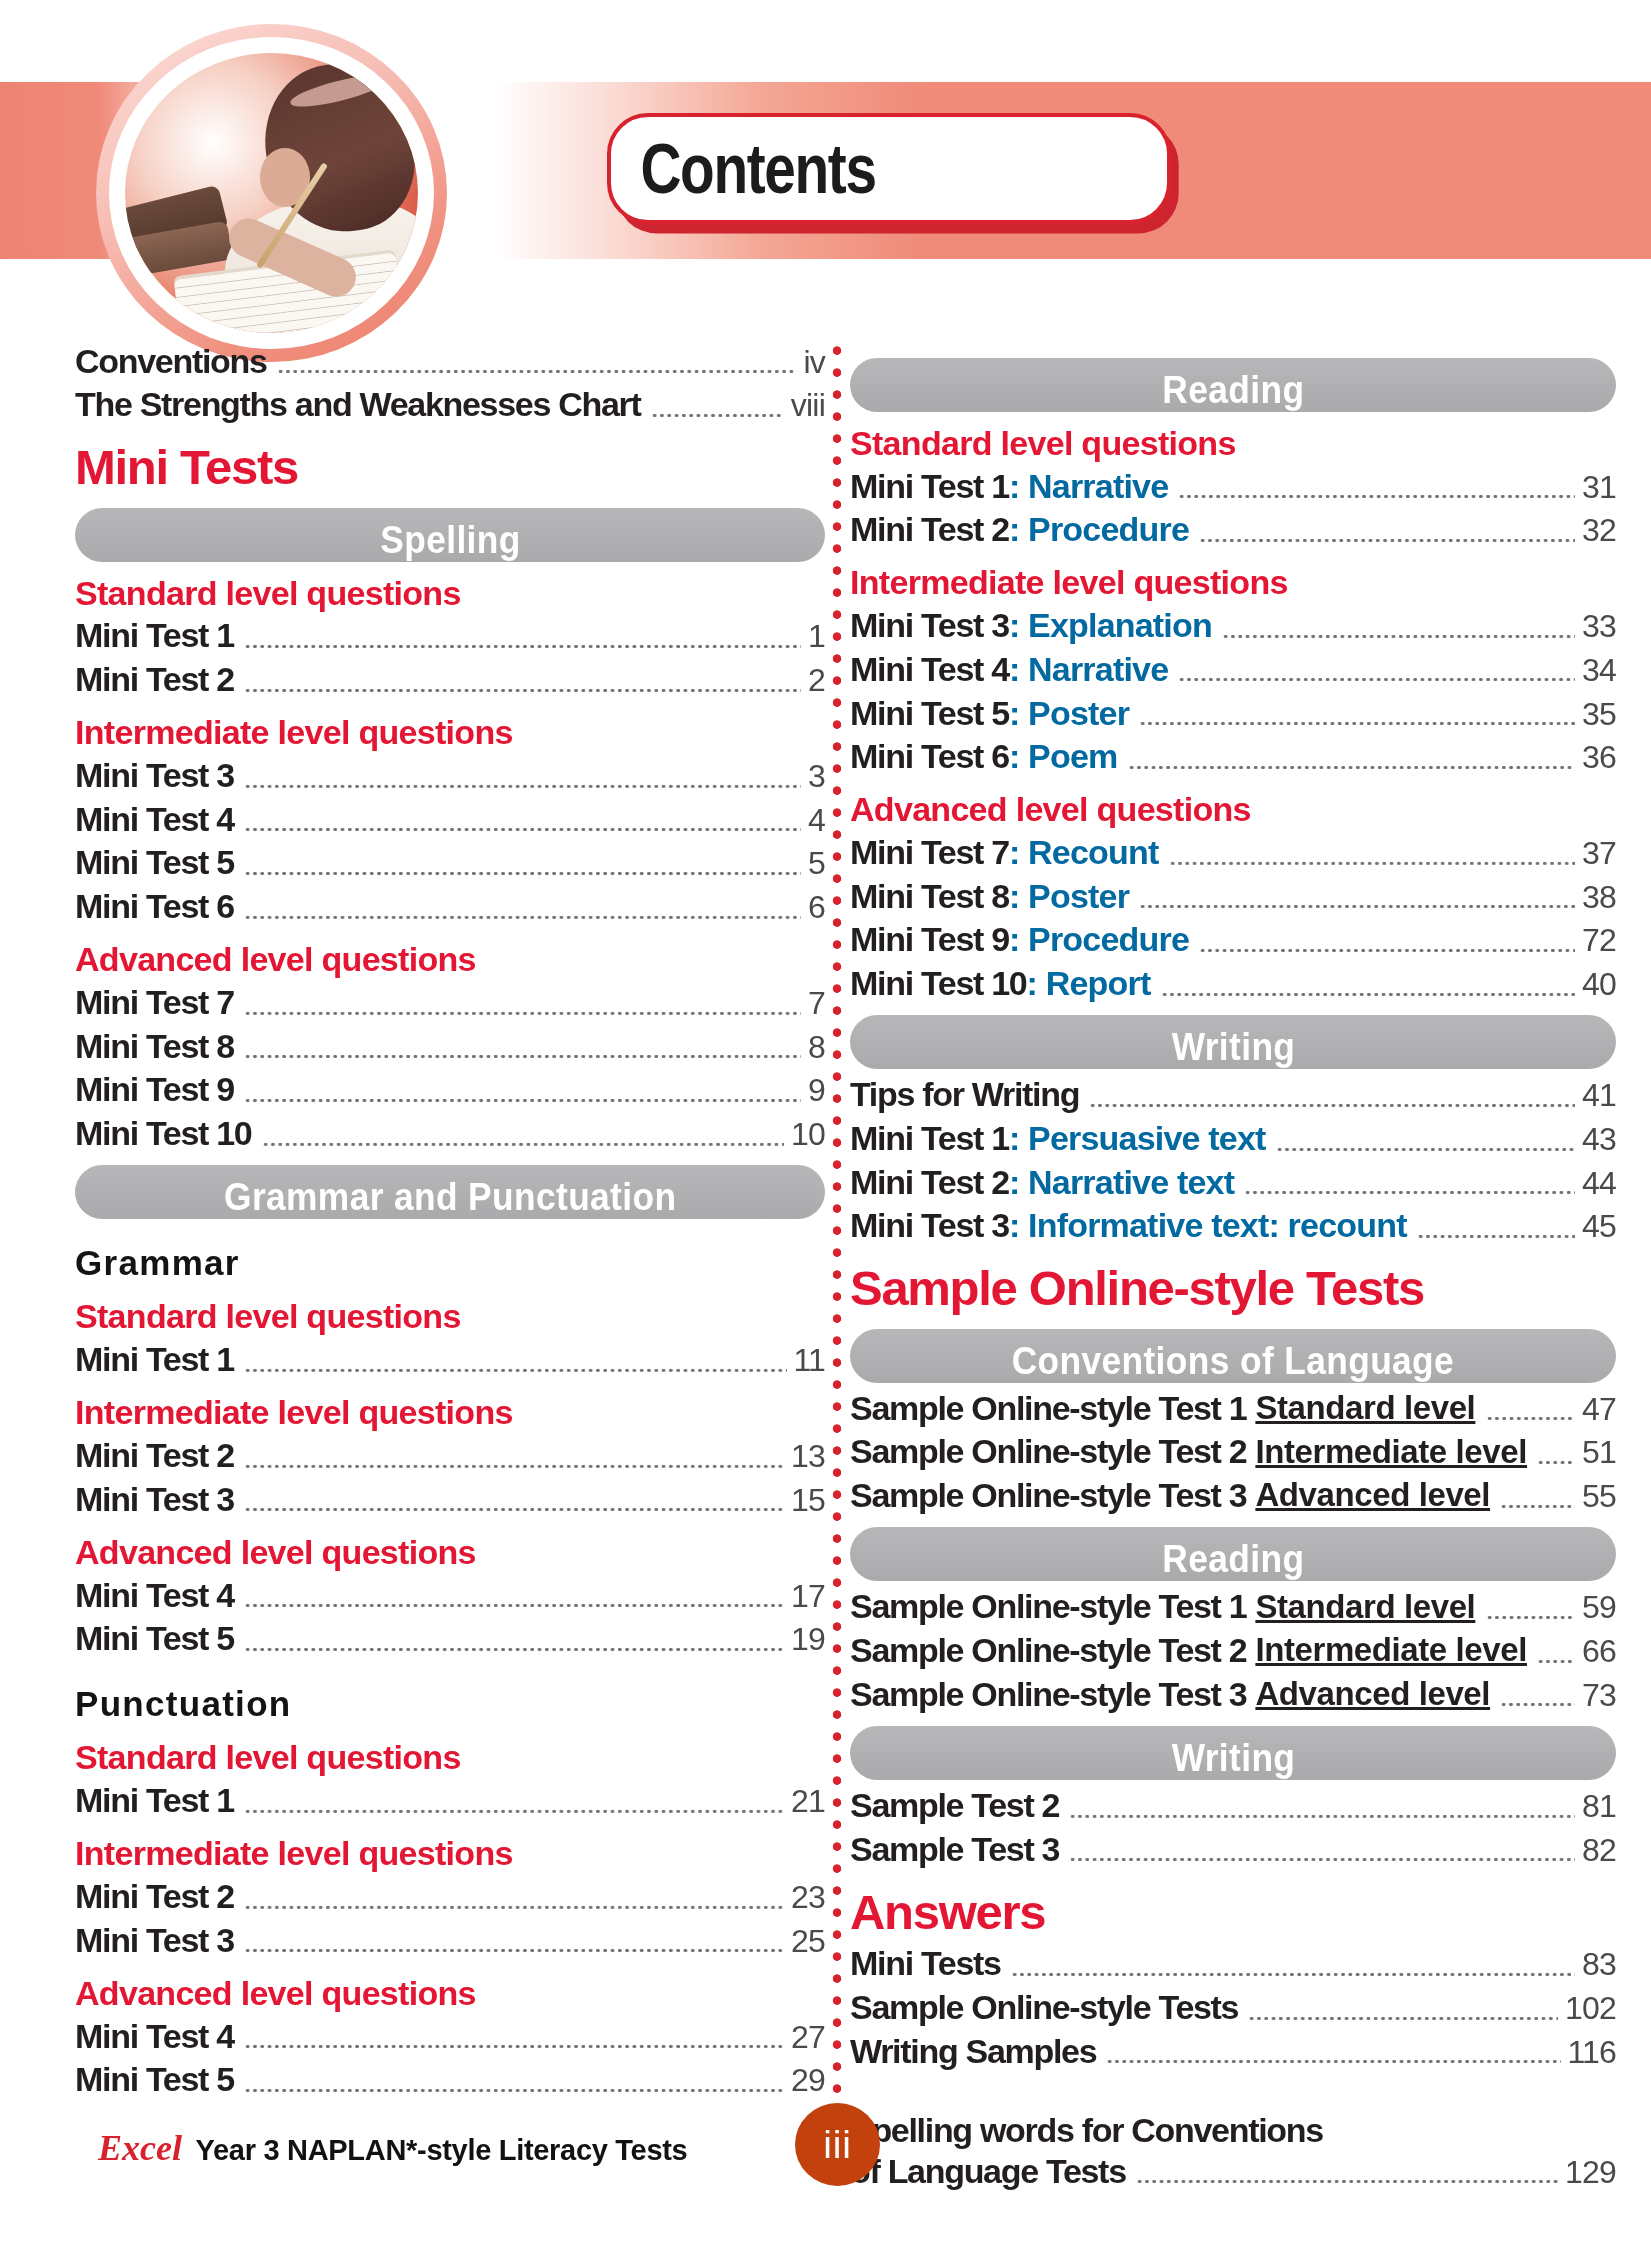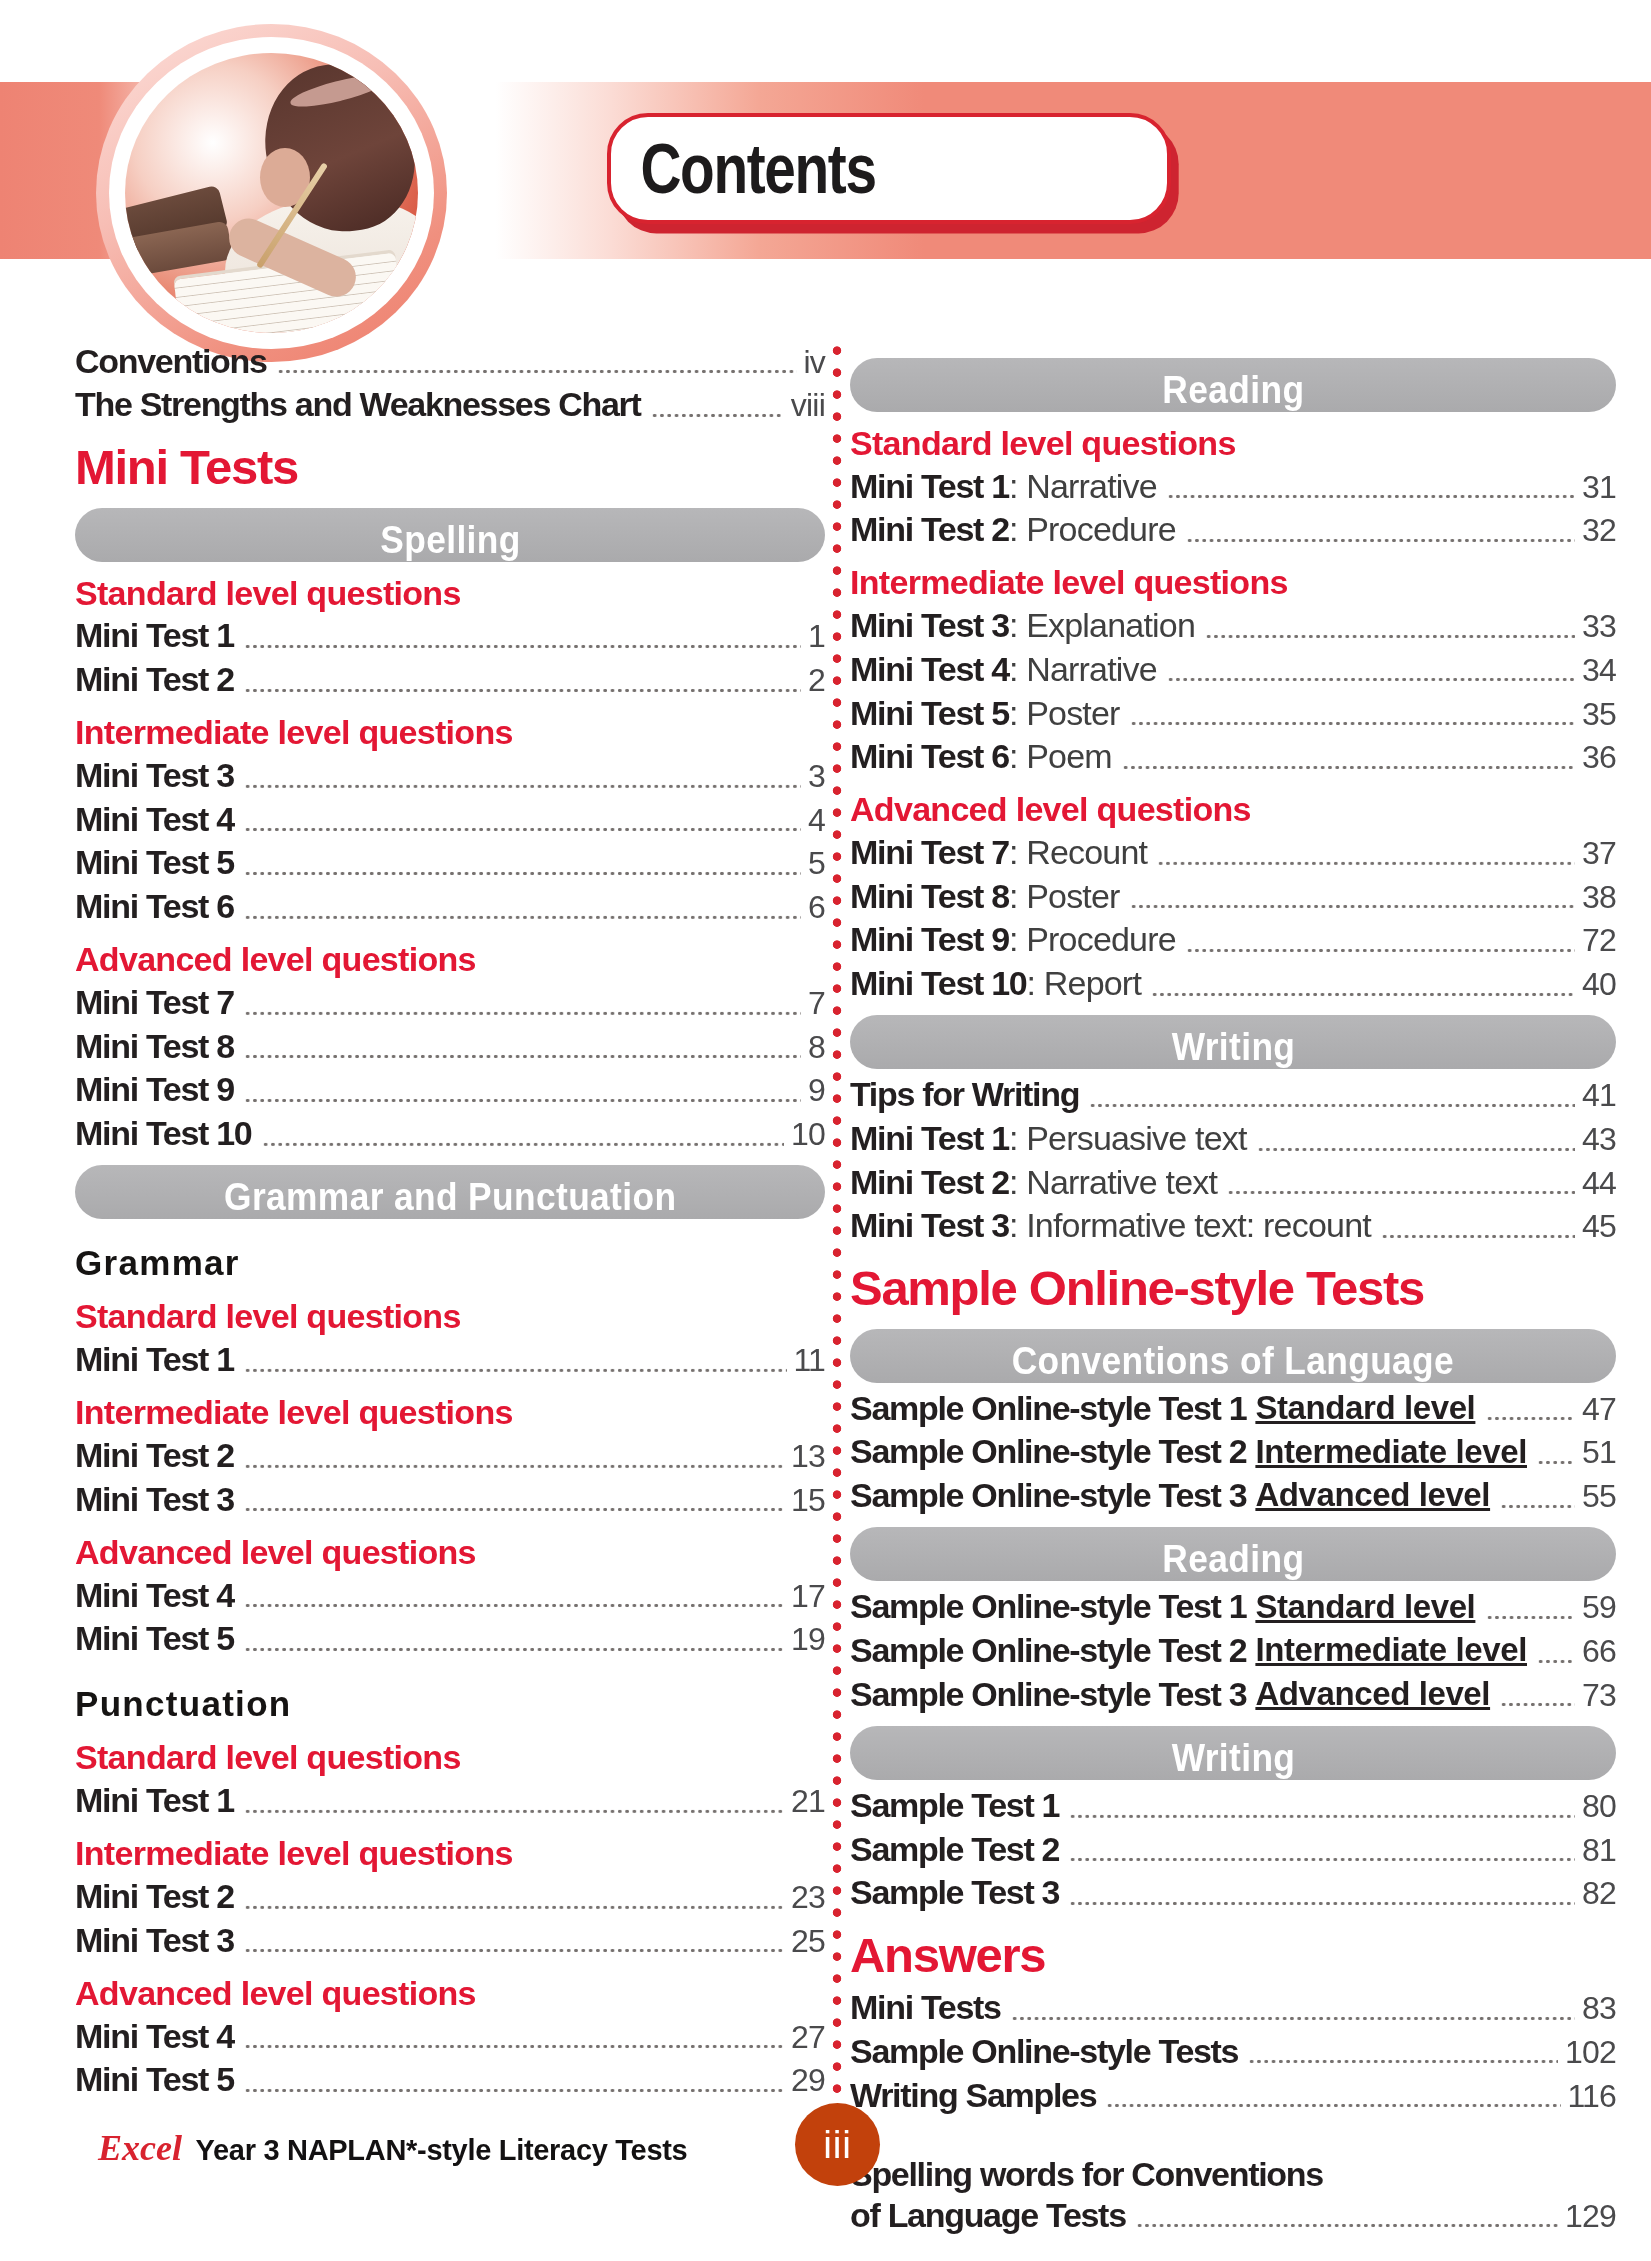--- a/index.html
+++ b/index.html
@@ -55,21 +55,21 @@
   .col { position:absolute; top:0; display:block; }
   .col-left  { left:75px;  width:750px; }
   .col-right { left:850px; width:766px; padding-top:8.5px; }
   .divider { position:absolute; left:831px; top:4.2px; width:12px; height:1769px;
     background-image:radial-gradient(circle at 6px 7.6px, #d8232f 3.9px, rgba(216,35,47,0) 4.6px);
     background-size:12px 22px; background-repeat:repeat-y; }
 
   .entry { margin-top:1.7px; }
   .entry-line { display:flex; align-items:baseline; line-height:41px; font-size:34px; }
   .entry .label { font-weight:bold; letter-spacing:-1.3px; white-space:pre; color:#231f20; }
-  .entry .desc  { font-weight:normal; letter-spacing:-0.8px; color:#404040; white-space:pre; }
+  .entry .desc  { font-weight:bold; letter-spacing:-0.8px; color:#0369a1; white-space:pre; }
   .entry .level { font-weight:bold; font-size:33px; letter-spacing:-0.4px; margin-left:9px;
                   position:relative; top:-0.8px; white-space:pre;text-decoration:underline; }
   .leader { flex:1 1 auto; height:6.8px; align-self:flex-end; margin:0 6.8px 7.6px 10.2px;
     background-image:radial-gradient(circle, #76716f 1.5px, rgba(118,113,111,0) 2px);
     background-size:7.3px 6.8px; background-repeat:repeat-x; background-position:0 50%; }
   .page-num { font-size:32px; font-weight:normal; color:#4a4a4c; letter-spacing:-0.8px; }
 
   .wrap-line1 { font-size:34px; font-weight:bold; letter-spacing:-1.3px; line-height:42px; }
   .gap-before { margin-top:36px; }
 
@@ -474,27 +474,20 @@
             <span class="level">Advanced level</span>
             <span class="leader"></span>
             <span class="page-num">73</span>
           </div>
         </div>
         <div class="banner">
           <span class="banner-text">Writing</span>
         </div>
         <div class="entry">
           <div class="entry-line">
-            <span class="label">Sample Test 1</span>
-            <span class="leader"></span>
-            <span class="page-num">80</span>
-          </div>
-        </div>
-        <div class="entry">
-          <div class="entry-line">
             <span class="label">Sample Test 2</span>
             <span class="leader"></span>
             <span class="page-num">81</span>
           </div>
         </div>
         <div class="entry">
           <div class="entry-line">
             <span class="label">Sample Test 3</span>
             <span class="leader"></span>
             <span class="page-num">82</span>

